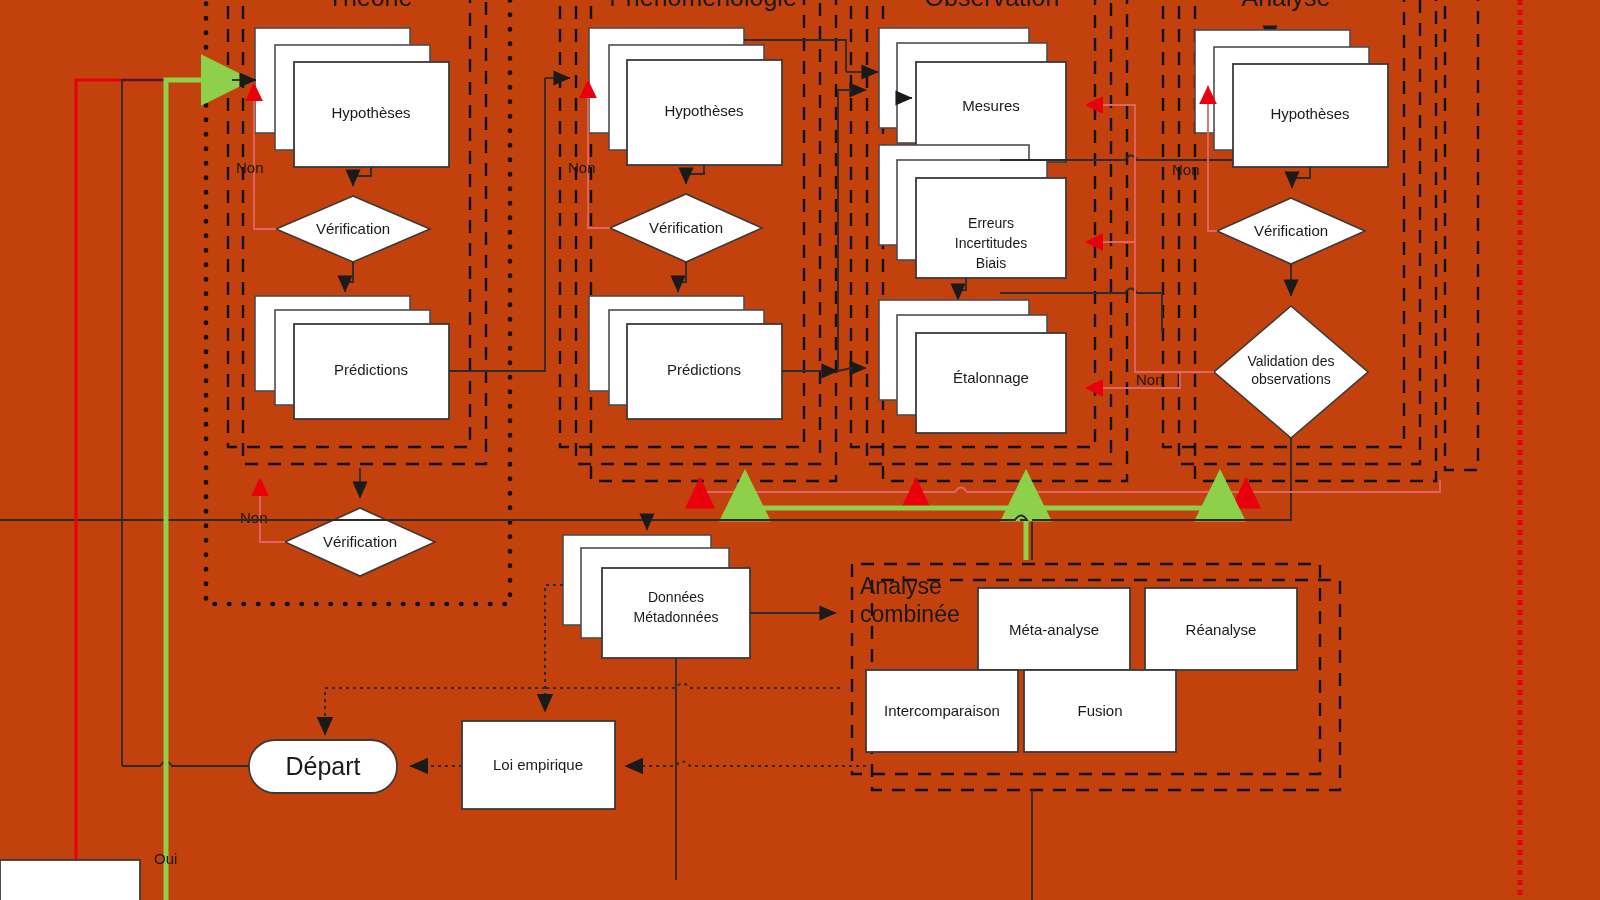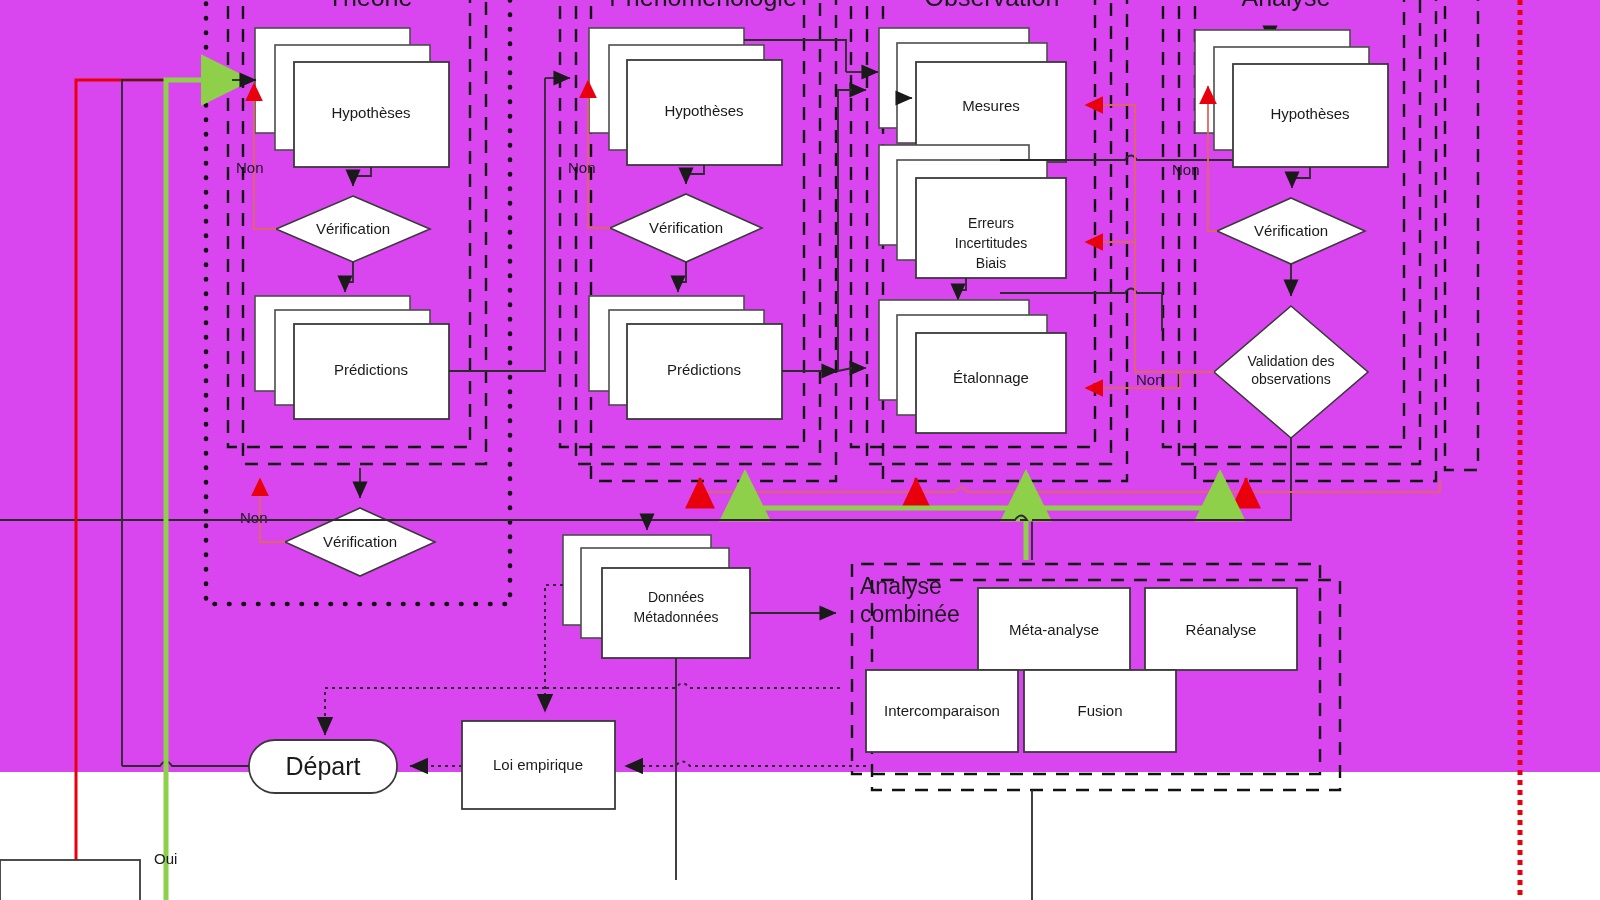--- a/index.html
+++ b/index.html
@@ -1,17 +1,17 @@
 <!DOCTYPE html>
 <html><head>
 <meta charset="utf-8">
 <style>
   html,body{margin:0;padding:0;background:#ffffff;}
   body{width:1600px;height:900px;overflow:hidden;font-family:"Liberation Sans",sans-serif;}
-  #stage{position:relative;width:1600px;height:772px;background:#d946ef;}
+  #stage{position:relative;width:1600px;height:900px;background:#c2410c;}
   svg#diagram{position:absolute;left:0;top:0;width:1600px;height:900px;}
 
   .node-text{font-family:"Liberation Sans",sans-serif;font-size:15px;fill:#1a1a1a;
              text-anchor:middle;dominant-baseline:middle;}
   .node-text.small{font-size:14px;}
   .col-title{font-family:"Liberation Sans",sans-serif;font-size:25px;fill:#1a1a1a;
              text-anchor:middle;}
   .group-title{font-family:"Liberation Sans",sans-serif;font-size:23px;fill:#1a1a1a;
              text-anchor:start;}
   .edge-label{font-family:"Liberation Sans",sans-serif;font-size:15px;fill:#1a1a1a;

